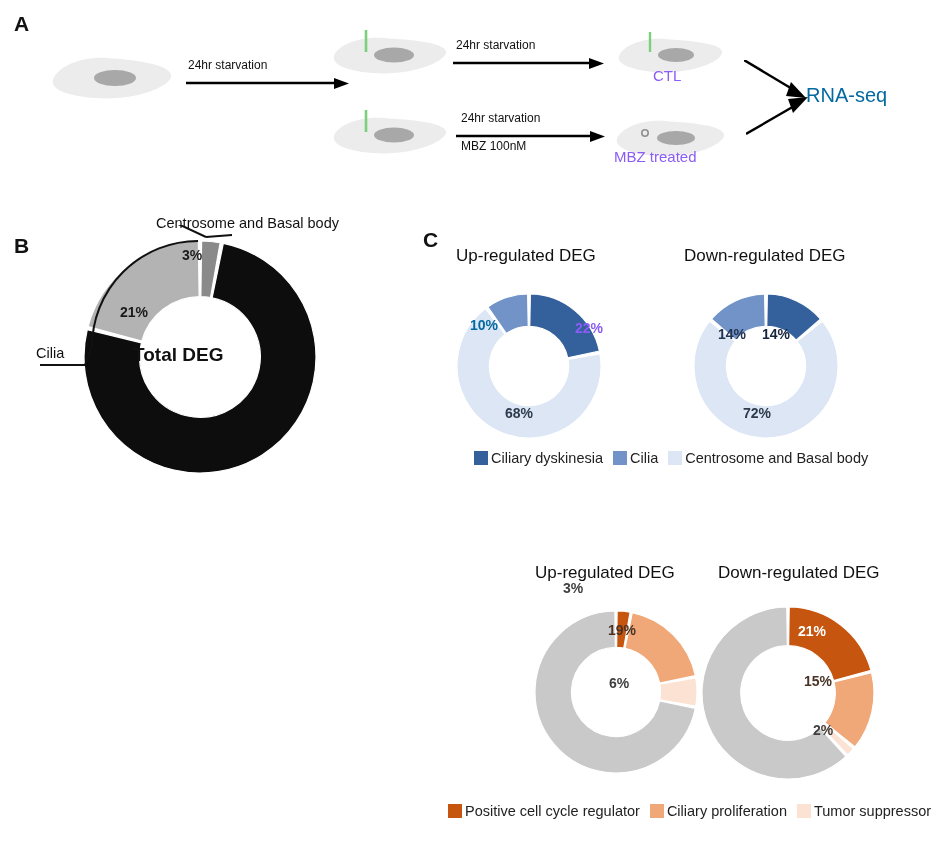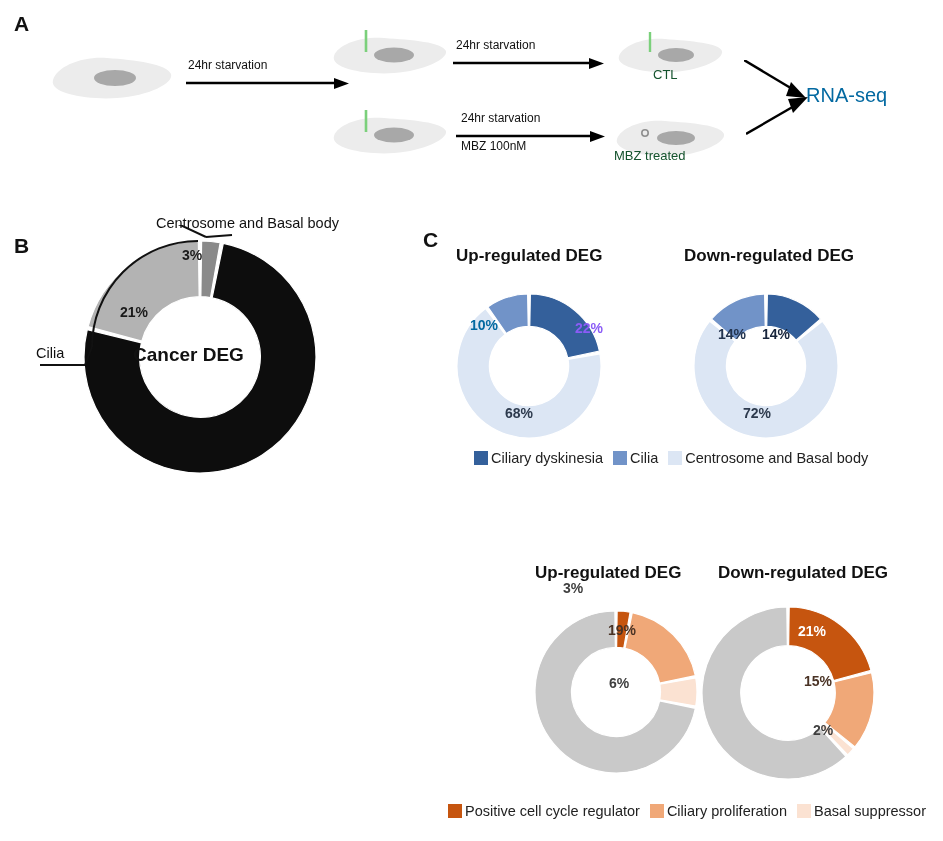--- a/index.html
+++ b/index.html
@@ -9,21 +9,21 @@
   }
   .panel-letter{
     position:absolute;font-weight:bold;font-size:21px;color:#111;
     font-family:"Liberation Sans", sans-serif;
   }
   
   #panelA{position:absolute;left:0;top:0;width:943px;height:190px;}
   .cell{position:absolute;}
   .cell svg{display:block;}
   .cell-label{
-    position:absolute;font-size:13px;color:#14532d;white-space:nowrap;
+    position:absolute;font-size:15px;color:#8b5cf6;white-space:nowrap;
     text-align:center;
   }
   .arrow-label{
     position:absolute;font-size:12px;color:#111;white-space:nowrap;
   }
   .arrow-svg{position:absolute;}
   .endlabel{
     position:absolute;font-size:20px;color:#0369a1;white-space:nowrap;
   }
   
@@ -36,21 +36,21 @@
   .donut-center-label{
     position:absolute;font-size:19px;font-weight:bold;color:#111;
     white-space:nowrap;
   }
   .callout-text{
     position:absolute;font-size:14.5px;color:#111;white-space:nowrap;
   }
   
   #panelC{position:absolute;left:418px;top:225px;width:525px;height:616px;}
   .chart-title{
-    position:absolute;font-size:17px;font-weight:bold;color:#111;
+    position:absolute;font-size:17px;font-weight:normal;color:#111;
     white-space:nowrap;
   }
   .legend{
     position:absolute;display:flex;align-items:center;
     font-size:14.5px;color:#222;white-space:nowrap;
   }
   .legend-item{display:flex;align-items:center;margin-right:10px;}
   .swatch{
     width:14px;height:14px;margin-right:3px;display:inline-block;
     flex:0 0 auto;
@@ -141,21 +141,21 @@
   <div class="panel-letter" style="left:14px;top:29px;">B</div>
 
   <svg class="donut" style="left:80px;top:32px;" width="240" height="240" viewBox="0 0 240 240">
     <g id="donutB">
         <path d="M 121.61961291934087 4.011307214920706 A 116 116 0 0 1 140.14318860936393 5.762300650583867 L 130.47445807686924 60.59639633830361 A 60.32 60.32 0 0 0 120.84219871805725 59.68587975175877 Z" fill="#8a8a8a" stroke="#ffffff" stroke-width="1.2"></path>
         <path d="M 143.3250388529319 6.369271046476086 A 116 116 0 1 1 7.25252393288865 92.72351488009953 L 61.37131244510209 105.81622773765176 A 60.32 60.32 0 1 0 132.1290202035246 60.912020944167566 Z" fill="#0d0d0d" stroke="#ffffff" stroke-width="1.2"></path>
         <path d="M 8.058086641211887 89.58605527765961 A 116 116 0 0 1 118.38038708065912 4.011307214920706 L 119.15780128194274 59.68587975175877 A 60.32 60.32 0 0 0 61.790205053430185 104.184748744383 Z" fill="#b3b3b3" stroke="#ffffff" stroke-width="1.2"></path>
       </g>
   </svg>
 
-  <div class="donut-center-label" style="left:133px;top:139px;">Cancer DEG</div>
+  <div class="donut-center-label" style="left:133px;top:139px;">Total DEG</div>
 
   <div class="slice-label" style="left:120px;top:99px;">21%</div>
   <div class="slice-label" style="left:182px;top:42px;">3%</div>
 
   <svg class="donut" style="left:20px;top:20px;" width="390" height="270" viewBox="0 0 390 270">
 
     <path d="M 178,16 A 106,106 0 0 0 72,122" fill="none" stroke="#111" stroke-width="2"></path>
     <line x1="72" y1="122" x2="65" y2="140" stroke="#111" stroke-width="2"></line>
     <line x1="65" y1="140" x2="20" y2="140" stroke="#111" stroke-width="2"></line>
 
@@ -241,16 +241,16 @@
     <span class="legend-item">
       <span class="swatch" style="background:#c6550f"></span>
       <span>Positive cell cycle regulator</span>
     </span>
     <span class="legend-item">
       <span class="swatch" style="background:#f0a878"></span>
       <span>Ciliary proliferation</span>
     </span>
     <span class="legend-item">
       <span class="swatch" style="background:#fbe2d2"></span>
-      <span>Basal suppressor</span>
+      <span>Tumor suppressor</span>
     </span>
   </div>
 </div>
 
 </body></html>

